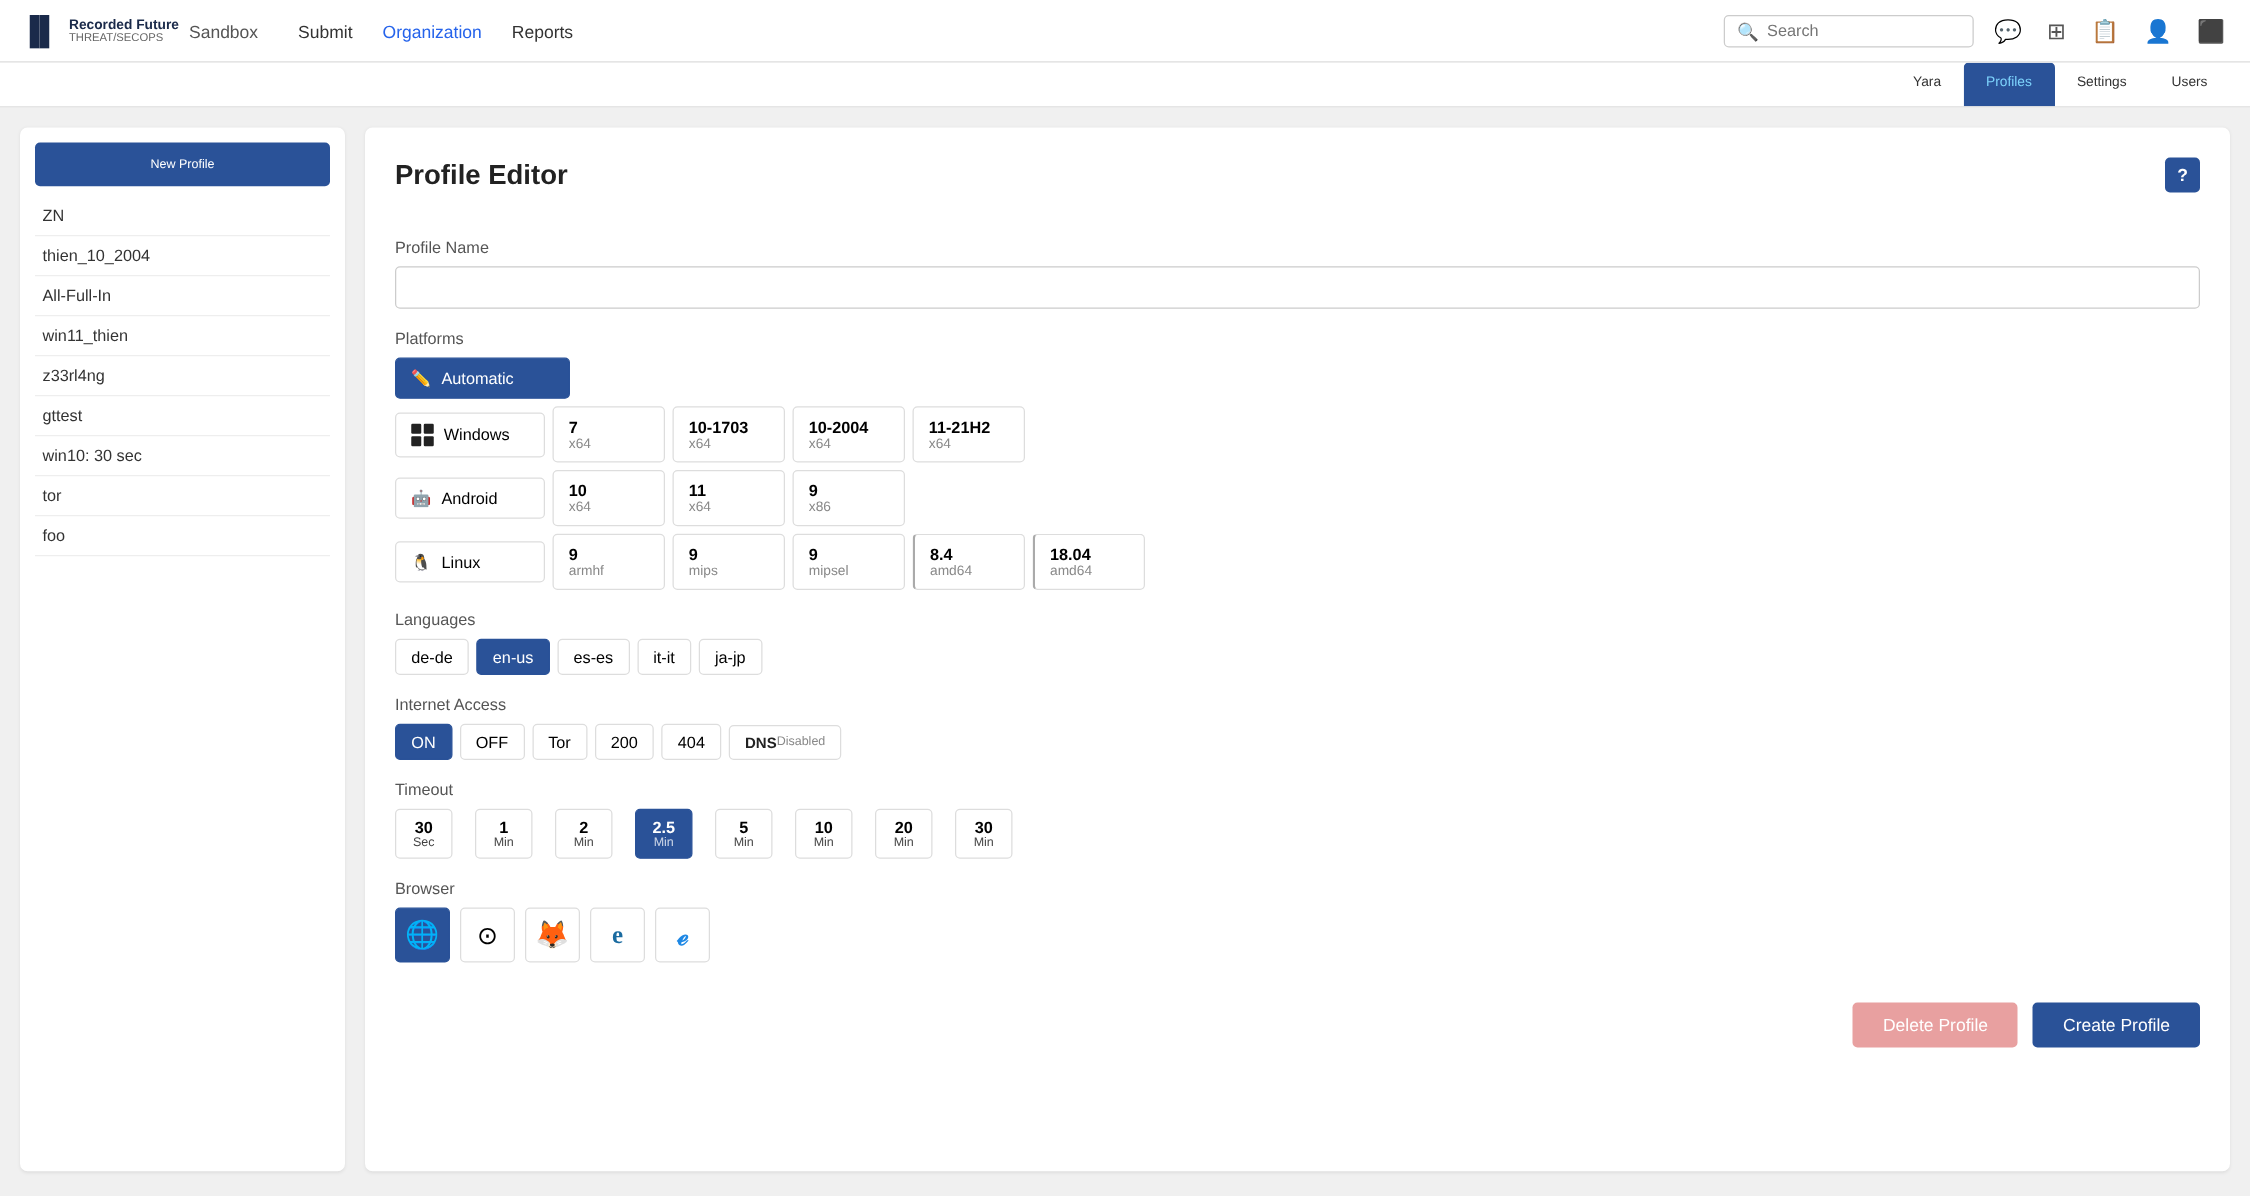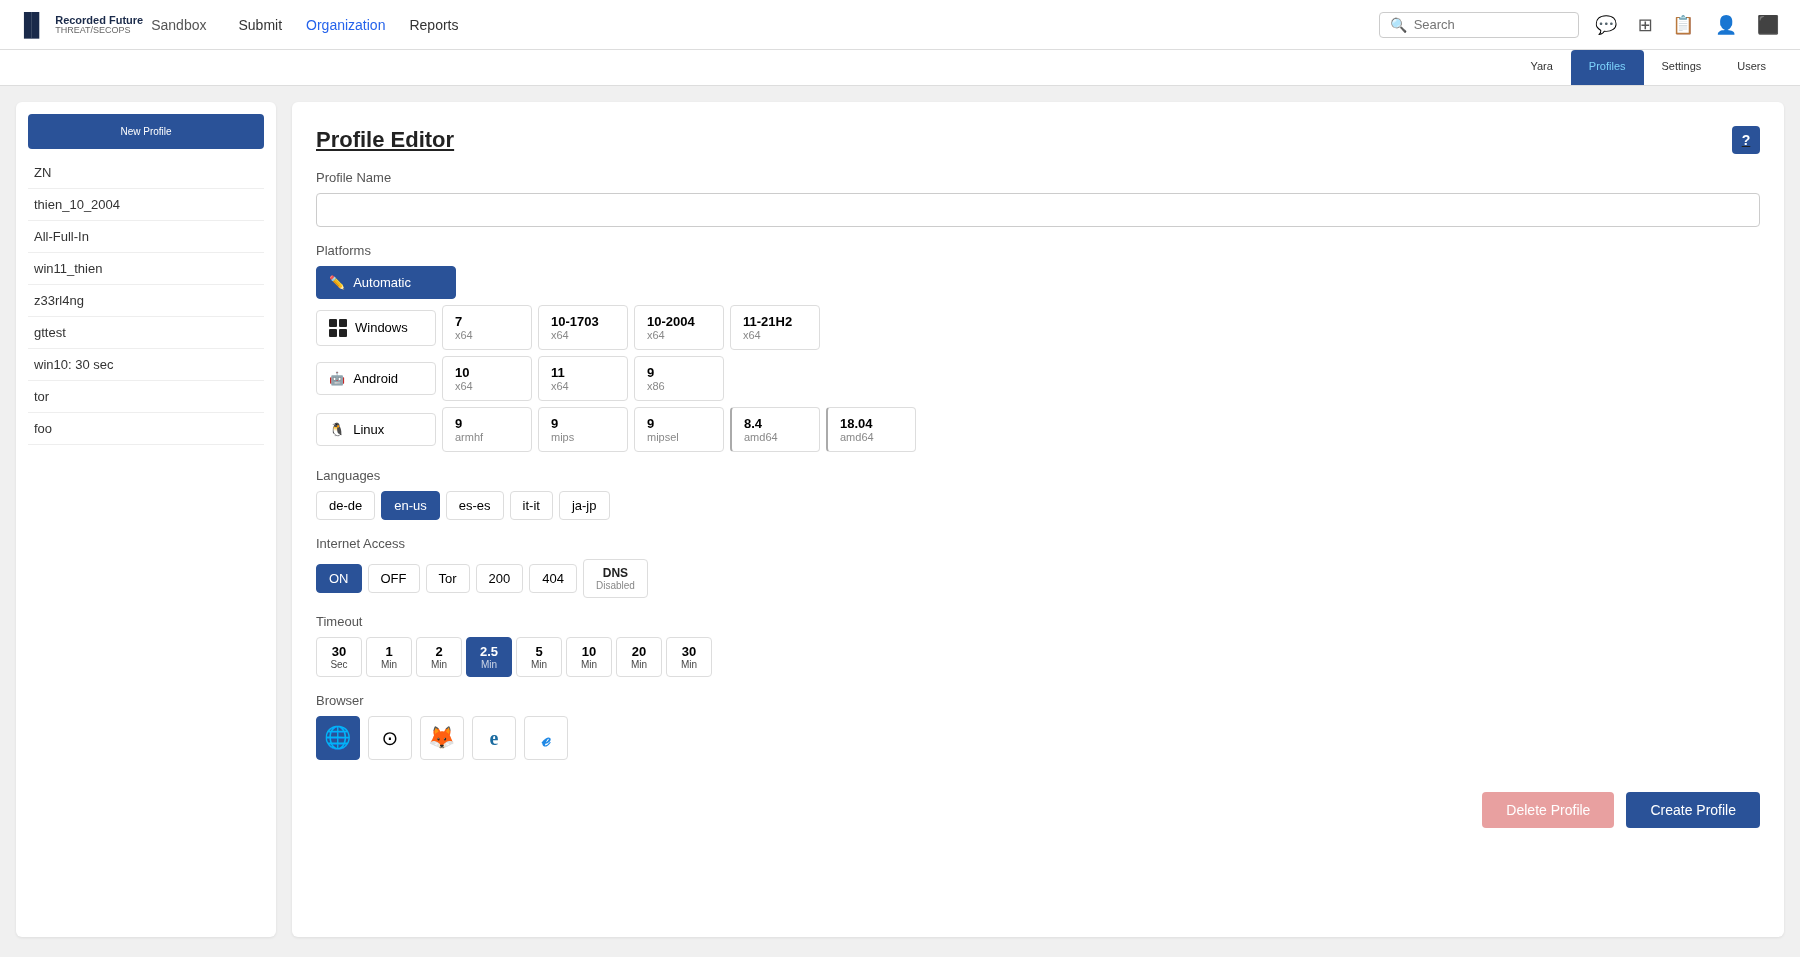--- a/index.html
+++ b/index.html
@@ -58,21 +58,21 @@
     .profile-list li {
       padding: 8px 6px; border-bottom: 1px solid #eee; cursor: pointer;
       font-size: 13px; color: #333;
     }
 
     
     .main-content {
       background: #fff; border-radius: 6px; flex: 1;
       padding: 24px; box-shadow: 0 1px 3px rgba(0,0,0,0.08);
     }
-    .editor-header { display: flex; align-items: center; justify-content: space-between; margin-bottom: 16px; text-decoration: underline; }
+    .editor-header { display: flex; align-items: center; justify-content: space-between; margin-bottom: 36px; }
     .editor-title { font-size: 22px; font-weight: 600; color: #222; }
     .help-icon {
       width: 28px; height: 28px; background: #2a5298; color: #fff;
       border-radius: 4px; display: flex; align-items: center; justify-content: center;
       font-size: 14px; font-weight: bold; cursor: pointer;
     }
 
     .section-label { font-size: 13px; color: #555; margin-bottom: 8px; margin-top: 16px; }
     .profile-name-input {
       width: 100%; border: 1px solid #ccc; border-radius: 4px;
@@ -104,26 +104,26 @@
     }
     .lang-btn.active { background: #2a5298; color: #fff; border-color: #2a5298; }
 
     
     .inet-row { display: flex; gap: 6px; align-items: center; flex-wrap: wrap; }
     .inet-btn {
       padding: 6px 12px; border: 1px solid #ddd; border-radius: 4px;
       background: #fff; cursor: pointer; font-size: 13px;
     }
     .inet-btn.on { background: #2a5298; color: #fff; border-color: #2a5298; }
-    .inet-dns { display: flex; flex-direction: column; align-items: center; }
+    .inet-dns { display: flex; align-items: center; }
     .inet-dns .dns-label { font-size: 12px; font-weight: 600; }
     .inet-dns .dns-sub { font-size: 10px; color: #888; }
 
     
-    .timeout-row { display: flex; gap: 4px; align-items: center; flex-wrap: wrap; }
+    .timeout-row { display: flex; gap: 18px; align-items: center; flex-wrap: wrap; }
     .timeout-btn {
       display: flex; flex-direction: column; align-items: center;
       padding: 6px 10px; border: 1px solid #ddd; border-radius: 4px;
       background: #fff; cursor: pointer; min-width: 46px;
     }
     .timeout-btn.active { background: #2a5298; color: #fff; border-color: #2a5298; }
     .timeout-val { font-size: 13px; font-weight: 600; }
     .timeout-unit { font-size: 10px; color: inherit; opacity: 0.75; }
 
     

